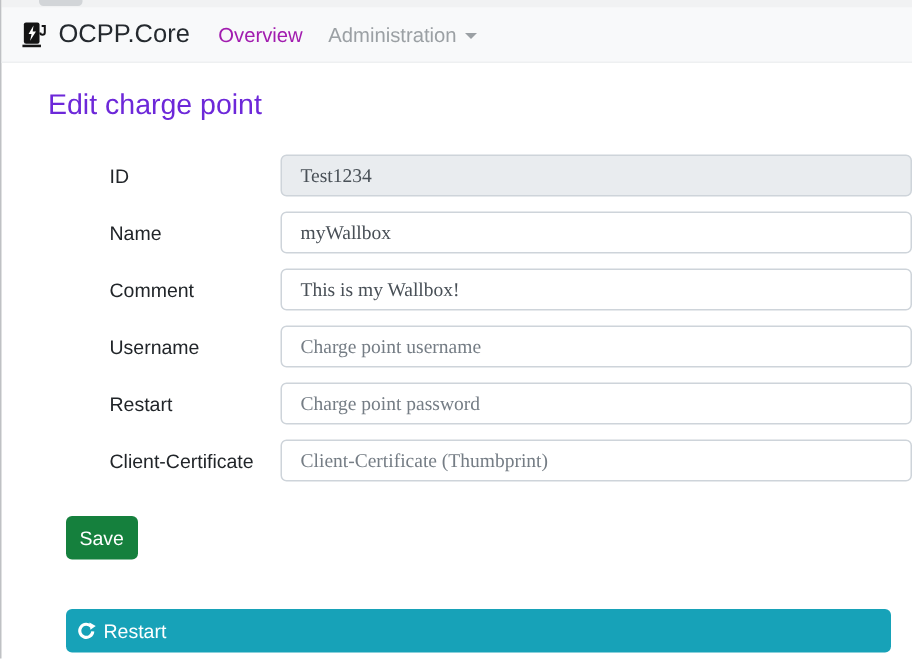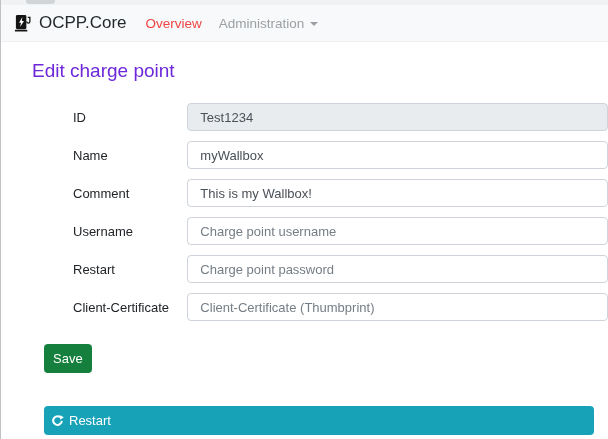--- a/index.html
+++ b/index.html
@@ -22,40 +22,40 @@
 
   .navbar {
     height:37px; background:#f8f9fa;
     display:flex; align-items:center;
     padding:0 16px 0 13px;
     border-bottom:1px solid #eef0f1;
   }
   .brand { display:flex; align-items:center; gap:6px; margin-right:19px; cursor:pointer; text-decoration:none; }
   .brand-text { font-size:17px; color:#24292e; }
   .nav-link { font-size:13.5px; cursor:pointer; }
-  .nav-link.overview { color:#ef4444; margin-right:17px; }
+  .nav-link.overview { color:#a21caf; margin-right:17px; }
   .nav-link.admin { color:#9ba0a4; display:flex; align-items:center; gap:6px; }
   .caret {
     width:0; height:0; display:inline-block;
     border-left:4px solid transparent; border-right:4px solid transparent;
     border-top:4px solid #9ba0a4;
     margin-top:1px;
   }
 
   .main { padding:18px 0 0 31px; }
   .page-title { font-size:19px; font-weight:400; color:#6d28d9; margin:0 0 21px 0; }
 
   .form { padding-left:9px; }
   .form-row { display:flex; align-items:center; margin-bottom:10px;margin-left:32px; }
   .field-label { width:122px; font-size:13px; color:#212529; }
   .field-input {
     width:447px; height:28px;
     border:1px solid #ced4da; border-radius:4px;
     padding:0 12px; font-size:13px; color:#495057;
-    font-family:Liberation Sans, sans-serif; background:#fff; outline:none;
+    font-family:Liberation Serif, serif; background:#fff; outline:none;
   }
   .field-input:disabled { background:#e9ecef; color:#495057; }
   .field-input::placeholder { color:#757d85; opacity:1; }
 
   .save-btn {
     margin:13px 0 0 3px;
     background:#15803d; color:#fff;
     border:none; border-radius:4px;
     font-size:13px; font-family:inherit;
     padding:7px 9px; cursor:pointer;

